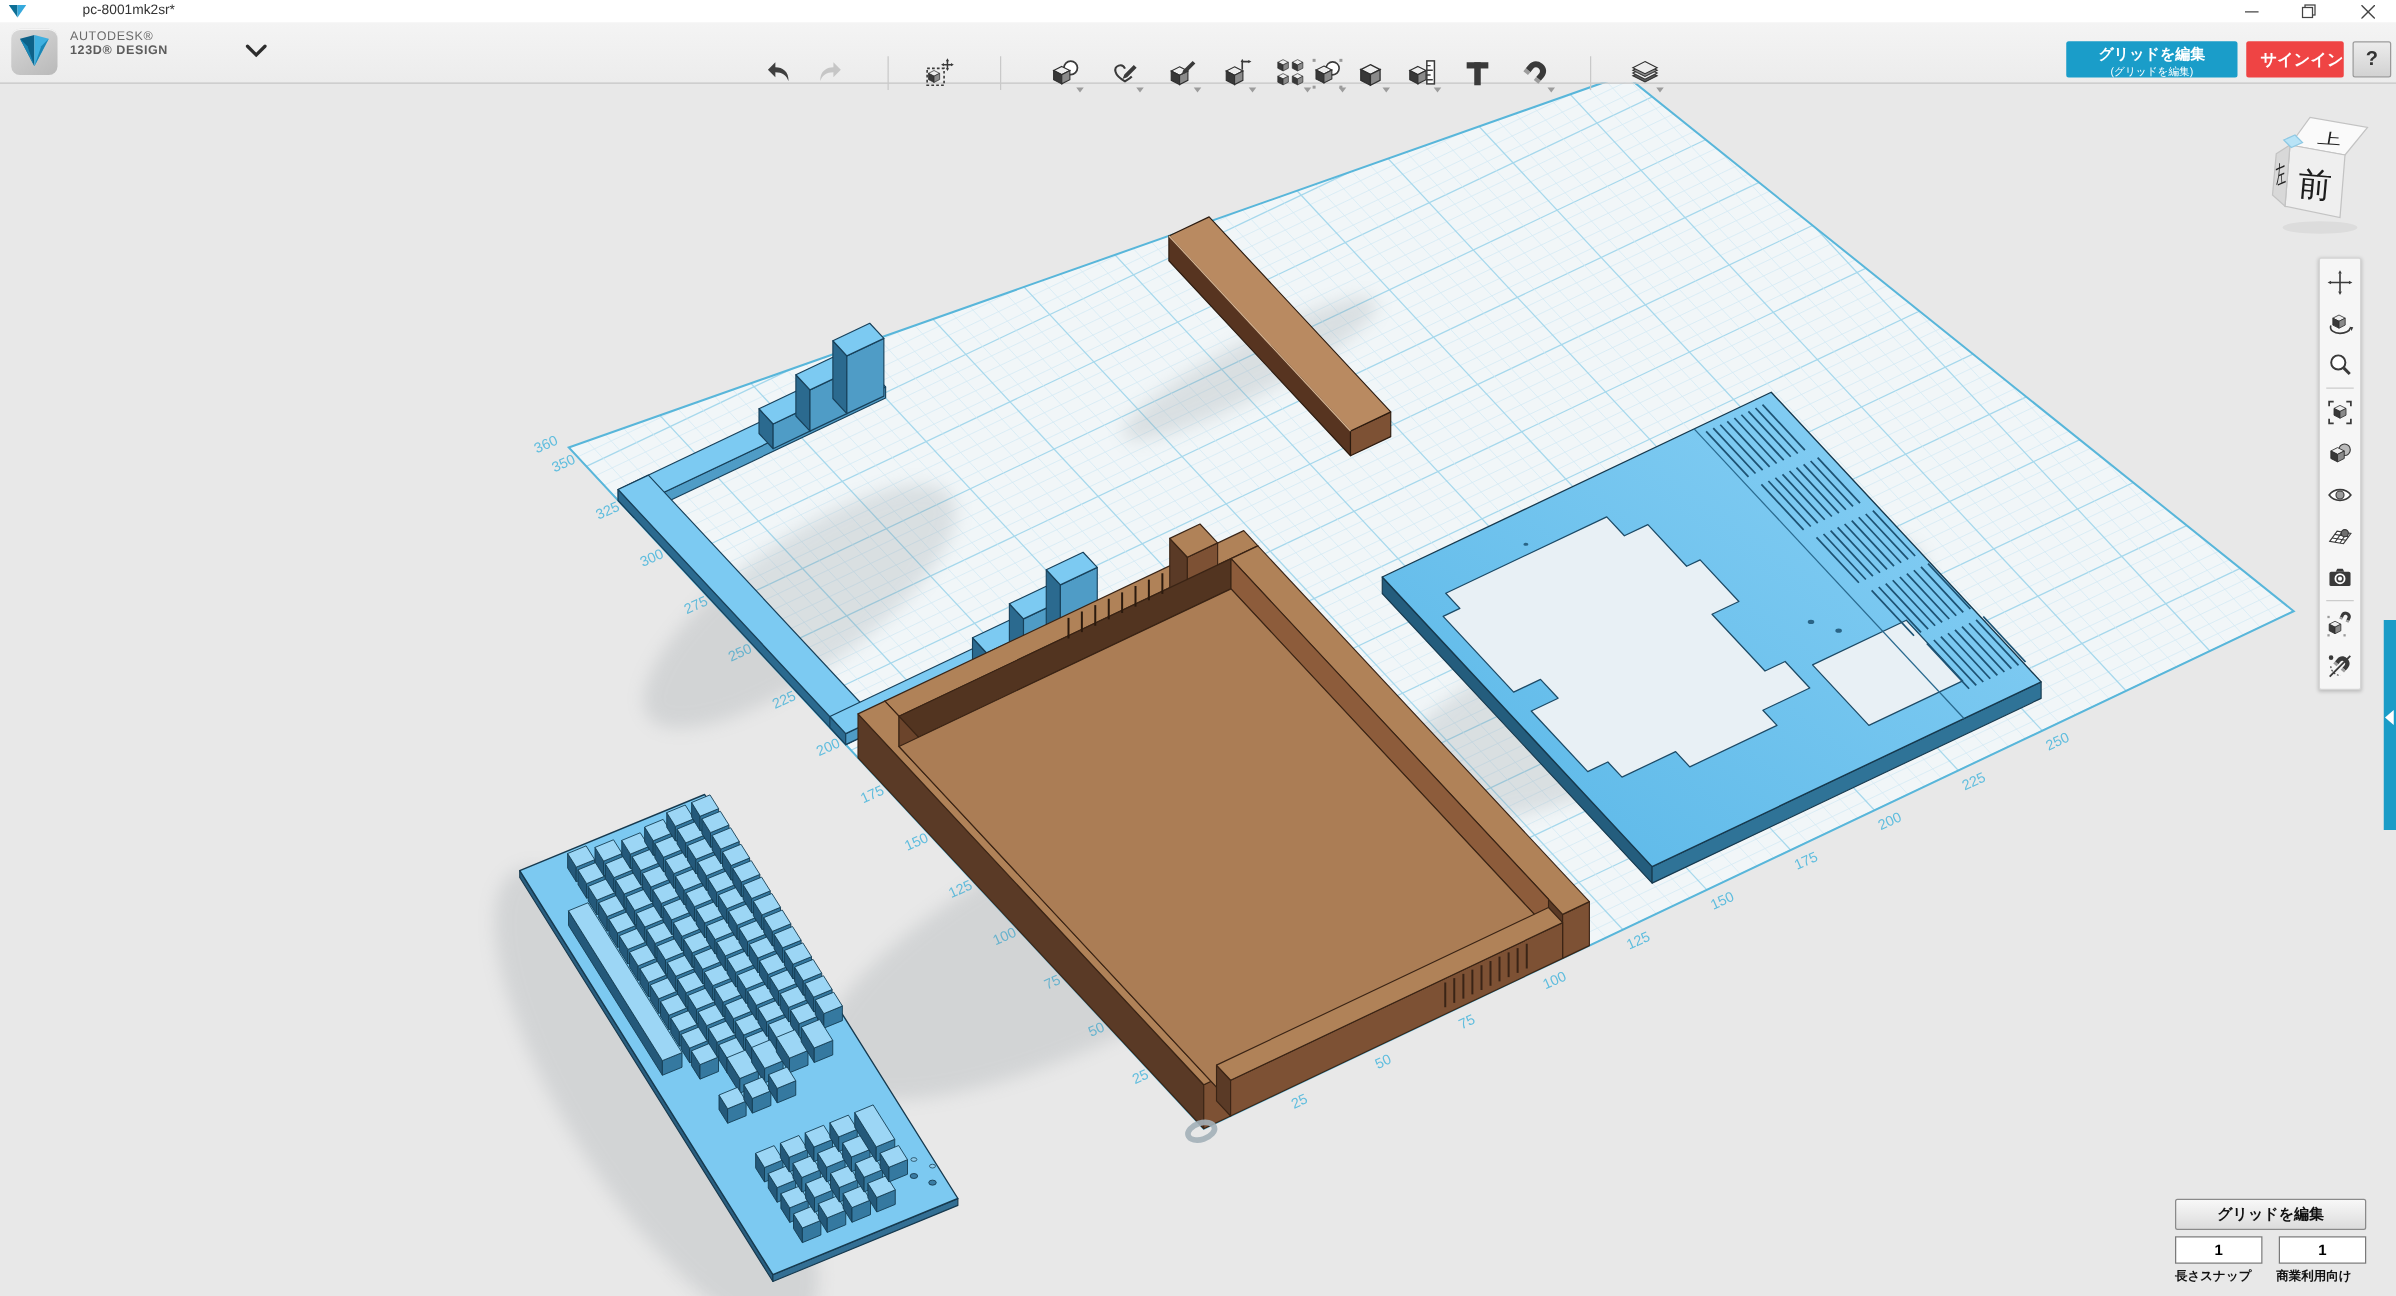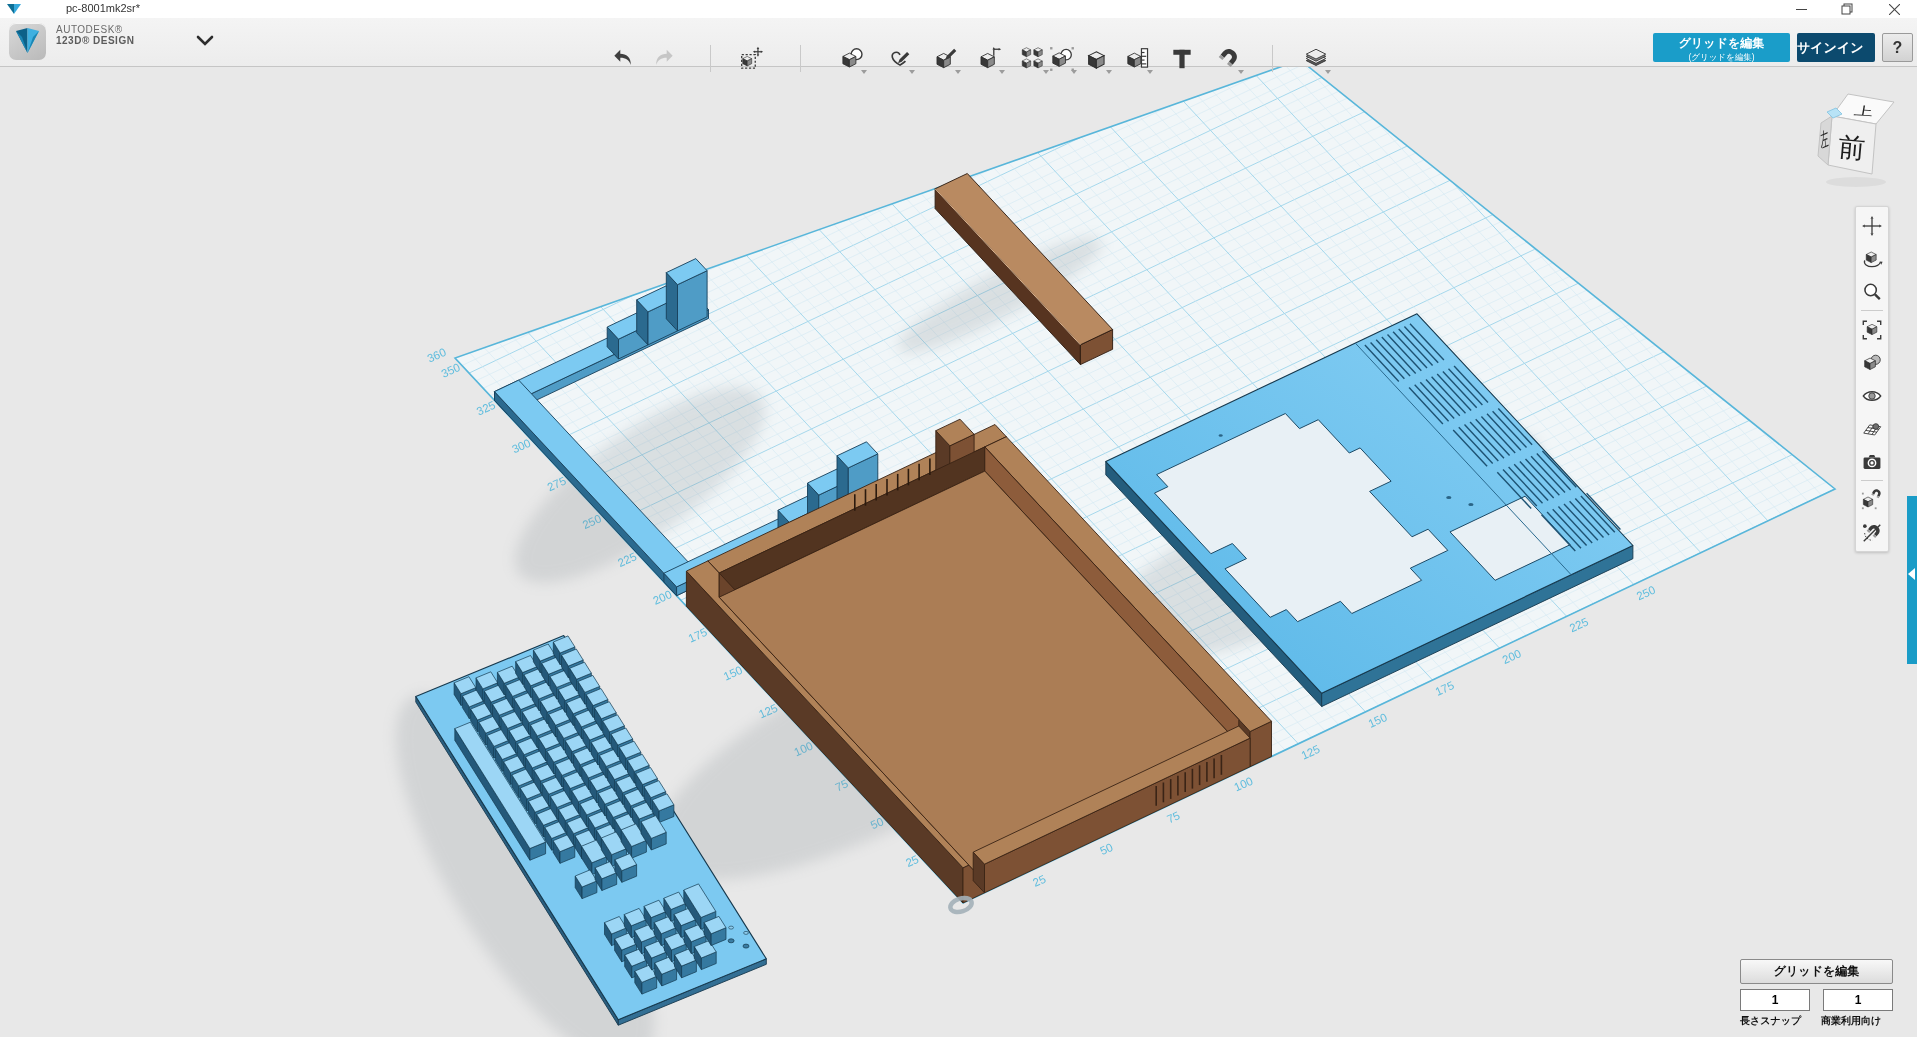--- a/index.html
+++ b/index.html
@@ -18,22 +18,22 @@
   .brand{position:absolute;left:56px;top:6px;line-height:1.1;}
   .brand .l1{font-size:10px;color:#6b6b6b;letter-spacing:.5px;}
   .brand .l2{font-size:10px;font-weight:bold;color:#5c5c5c;letter-spacing:.5px;}
   .brand-chevron{position:absolute;left:196px;top:17px;}
   .tool-btn{position:absolute;top:26px;width:30px;height:30px;display:flex;align-items:center;justify-content:center;}
   .tool-sep{position:absolute;top:27px;width:1px;height:27px;background:#c9c9c9;}
   .dd-mark{position:absolute;width:0;height:0;border-left:3px solid transparent;border-right:3px solid transparent;border-top:4px solid #9c9c9c;}
   .btn-premium{position:absolute;left:1653px;top:33px;width:137px;height:29px;background:#1a9dc9;border-radius:2px;color:#fff;text-align:center;z-index:41;}
   .btn-premium .p1{font-size:12px;font-weight:bold;margin-top:2px;}
   .btn-premium .p2{font-size:8.5px;margin-top:0px;}
-  .btn-signin{position:absolute;left:1797px;top:33px;width:78px;height:29px;background:#0c4a6e;border-radius:2px;color:#fff;
-              font-size:13px;font-weight:bold;text-align:left;line-height:29px;z-index:41;}
+  .btn-signin{position:absolute;left:1797px;top:33px;width:78px;height:29px;background:#ef4444;border-radius:2px;color:#fff;
+              font-size:13px;font-weight:bold;text-align:right;line-height:29px;z-index:41;}
   .btn-help{position:absolute;left:1882px;top:33px;width:31px;height:29px;background:linear-gradient(#ececec,#d2d2d2);
             border:1px solid #9a9a9a;box-sizing:border-box;border-radius:2px;color:#333;font-size:16px;font-weight:bold;
             text-align:center;line-height:27px;z-index:41;}
   
   .rtb{position:absolute;left:1855px;top:206px;width:32px;background:#f6f6f6;border:1px solid #d5d5d5;
        border-radius:2px;box-shadow:0 1px 3px rgba(0,0,0,.18);z-index:30;padding:2px 0;}
   .rtb-icon{width:32px;height:33px;display:flex;align-items:center;justify-content:center;}
   .rtb-sep{height:1px;background:#cccccc;margin:2px 5px;}
   
   .viewcube{position:absolute;left:1812px;top:82px;width:100px;height:112px;z-index:30;}

